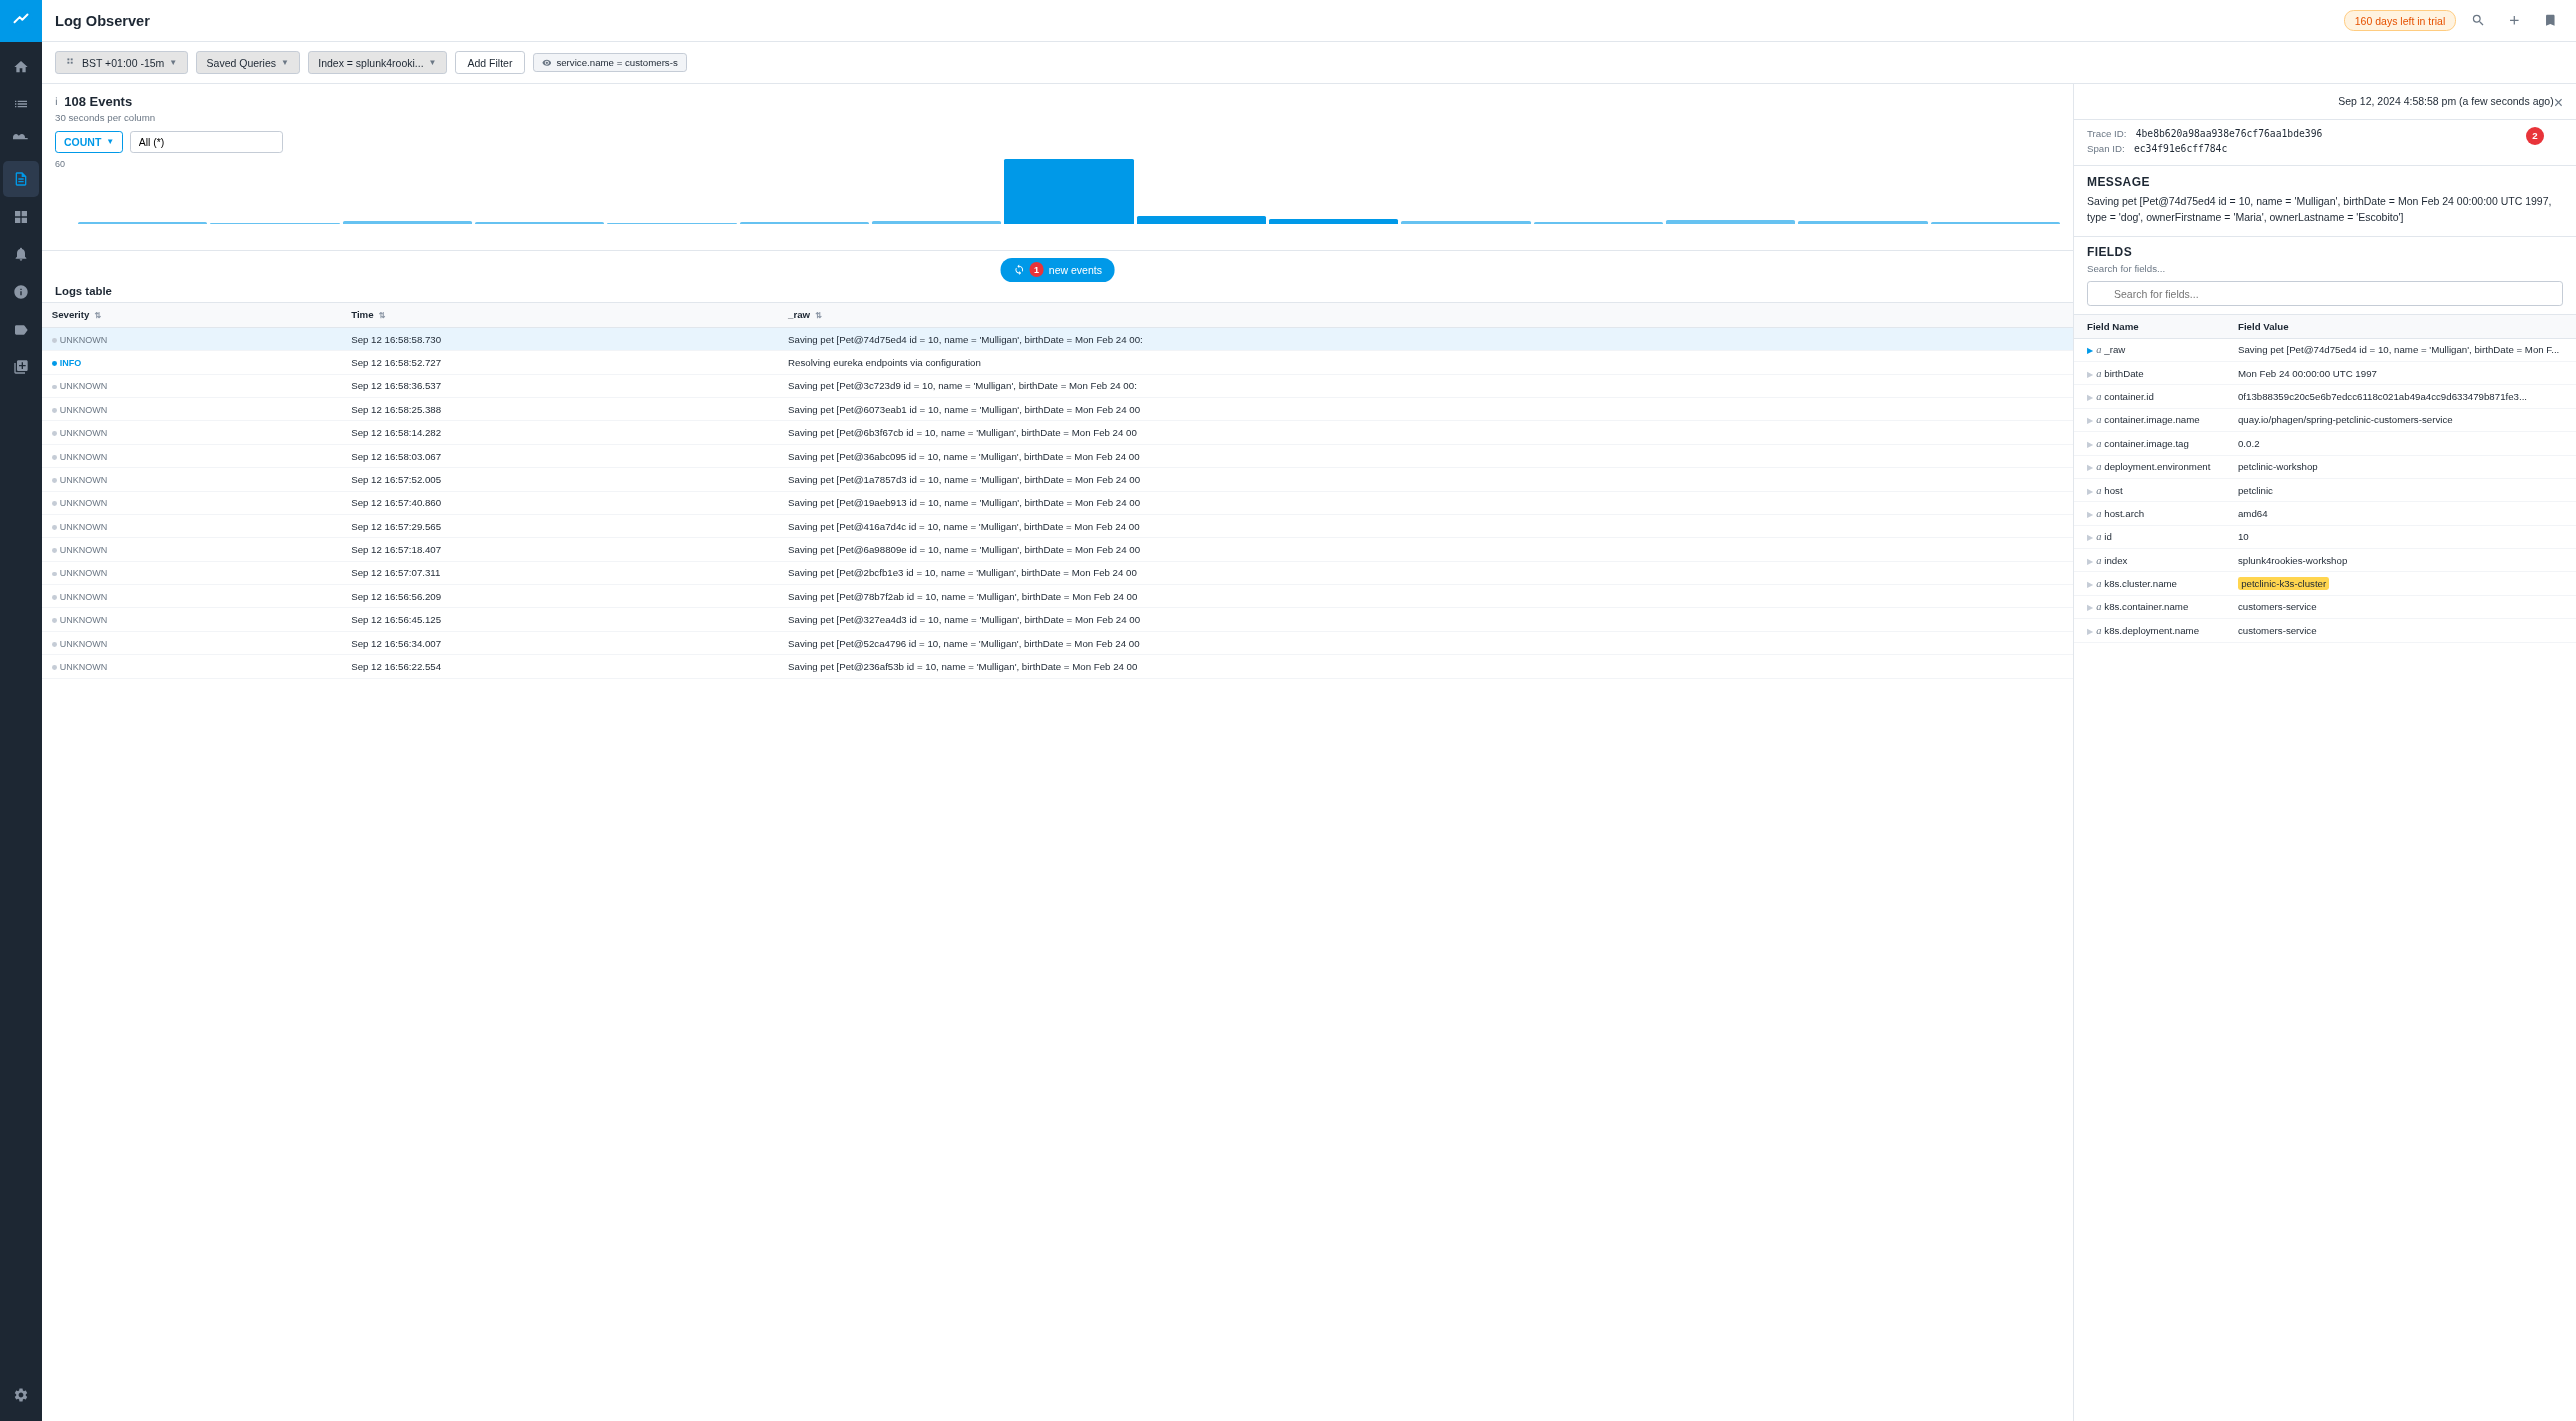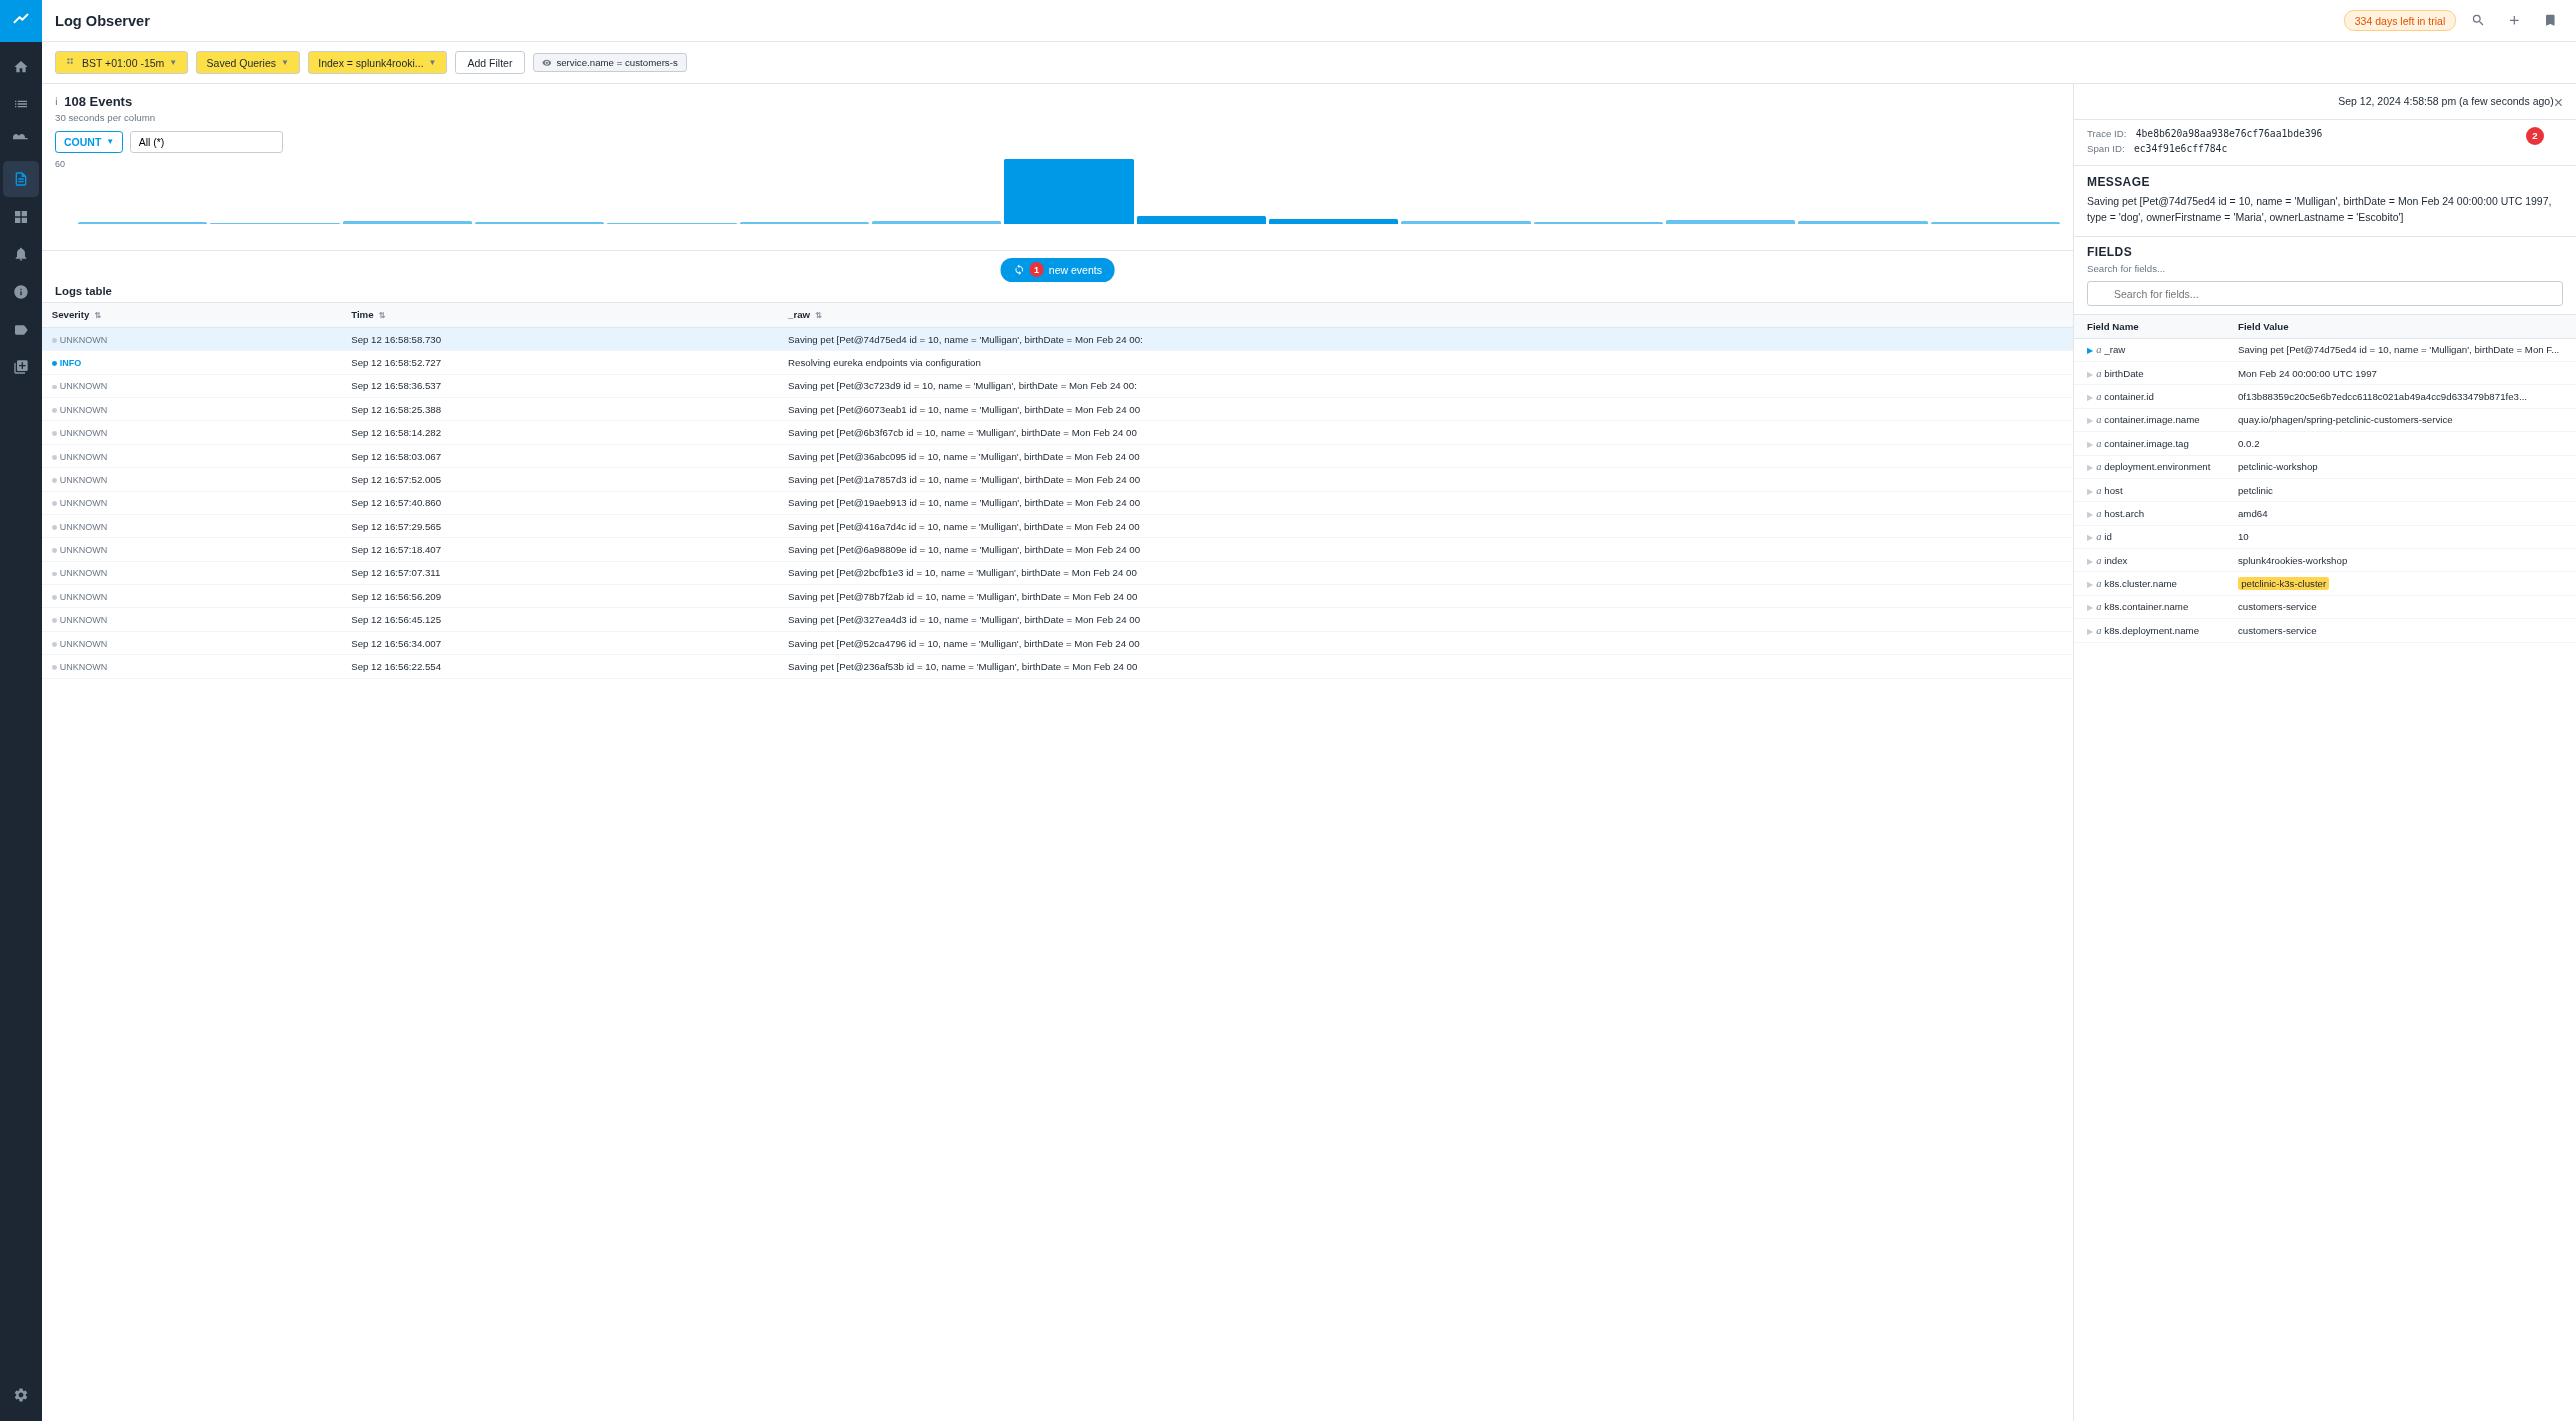--- a/index.html
+++ b/index.html
@@ -23,21 +23,21 @@
 
     
     .topbar { height: 42px; background: #fff; border-bottom: 0.8px solid #e1e6ec; display: flex; align-items: center; padding: 0 13px; gap: 9.7px; flex-shrink: 0; }
     .topbar-title { font-size: 14.6px; font-weight: 600; color: #1d2733; margin-right: 6.5px; }
     .topbar-right { margin-left: auto; display: flex; align-items: center; gap: 9.7px; }
     .trial-badge { background: #fff3e0; color: #e65100; border: 0.8px solid #ffcc80; border-radius: 9.7px; padding: 3.2px 9.7px; font-size: 10.5px; font-weight: 500; }
     .topbar-icon-btn { width: 26px; height: 26px; display: flex; align-items: center; justify-content: center; color: #6b7785; cursor: pointer; border-radius: 3.2px; }
 
     
     .toolbar { height: 42px; background: #fff; border-bottom: 0.8px solid #e1e6ec; display: flex; align-items: center; padding: 0 13px; gap: 8px; flex-shrink: 0; }
-    .toolbar-btn { display: flex; align-items: center; gap: 4.9px; padding: 4.9px 9.7px; border: 0.8px solid #c5ccd6; border-radius: 3.2px; background: #fde047; cursor: pointer; font-size: 10.5px; color: #1d2733; }
+    .toolbar-btn { display: flex; align-items: center; gap: 4.9px; padding: 4.9px 9.7px; border: 0.8px solid #c5ccd6; border-radius: 3.2px; background: #e5e5e5; cursor: pointer; font-size: 10.5px; color: #1d2733; }
     .toolbar-btn .caret { font-size: 8px; color: #6b7785; }
     .add-filter-btn { background: #fff; border: 0.8px solid #c5ccd6; border-radius: 3.2px; padding: 4.9px 11.4px; cursor: pointer; font-size: 10.5px; font-weight: 500; color: #1d2733; }
     .filter-pill { display: flex; align-items: center; gap: 4.9px; padding: 3.2px 8px; border: 0.8px solid #c5ccd6; border-radius: 3.2px; background: #f2f4f7; font-size: 9.7px; color: #1d2733; }
 
     
     .content-area { display: flex; flex: 1; overflow: hidden; }
 
     
     .left-panel { flex: 1; display: flex; flex-direction: column; overflow: hidden; background: #fff; }
 
@@ -171,21 +171,21 @@
           </svg>
       </div>
     </div>
   </div>
 
   <div class="main-area">
 
     <div class="topbar">
       <span class="topbar-title">Log Observer</span>
       <div class="topbar-right">
-        <span class="trial-badge">334 days left in trial</span>
+        <span class="trial-badge">160 days left in trial</span>
         <div class="topbar-icon-btn">
           <svg width="14.6" height="14.6" viewBox="0 0 24 24" fill="currentColor">
               <path d="M15.5 14h-.79l-.28-.27A6.47 6.47 0 0 0 16 9.5 6.5 6.5 0 1 0 9.5 16c1.61 0 3.09-.59 4.23-1.57l.27.28v.79l5 4.99L20.49 19l-4.99-5zm-6 0C7.01 14 5 11.99 5 9.5S7.01 5 9.5 5 14 7.01 14 9.5 11.99 14 9.5 14z"></path>
             </svg>
         </div>
         <div class="topbar-icon-btn">
           <svg width="14.6" height="14.6" viewBox="0 0 24 24" fill="currentColor">
               <path d="M19 13h-6v6h-2v-6H5v-2h6V5h2v6h6v2z"></path>
             </svg>
         </div>

